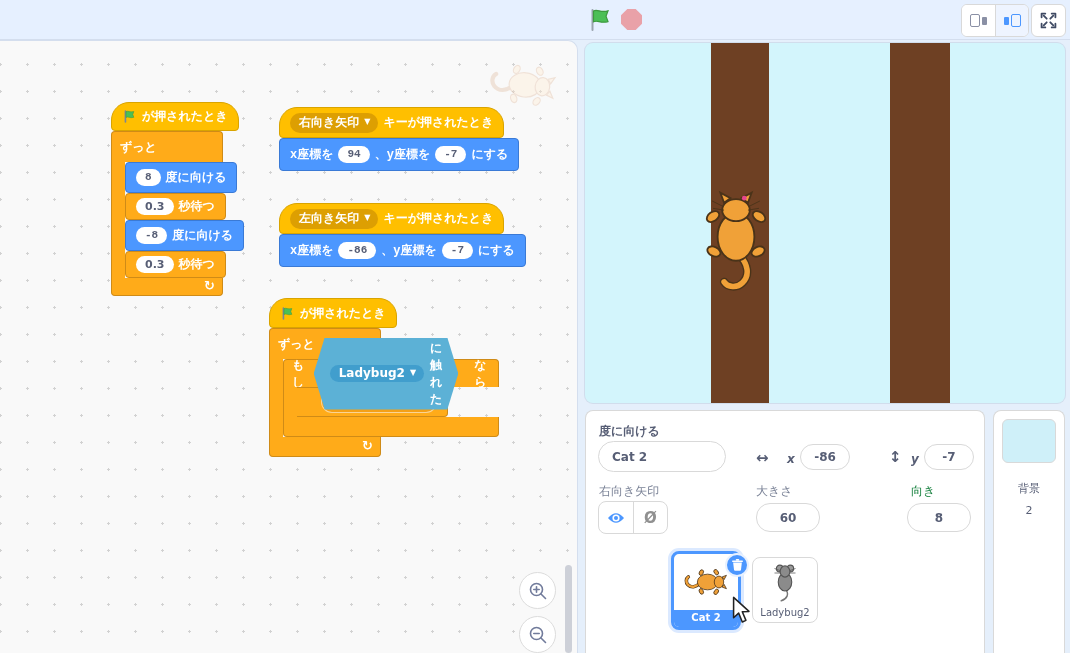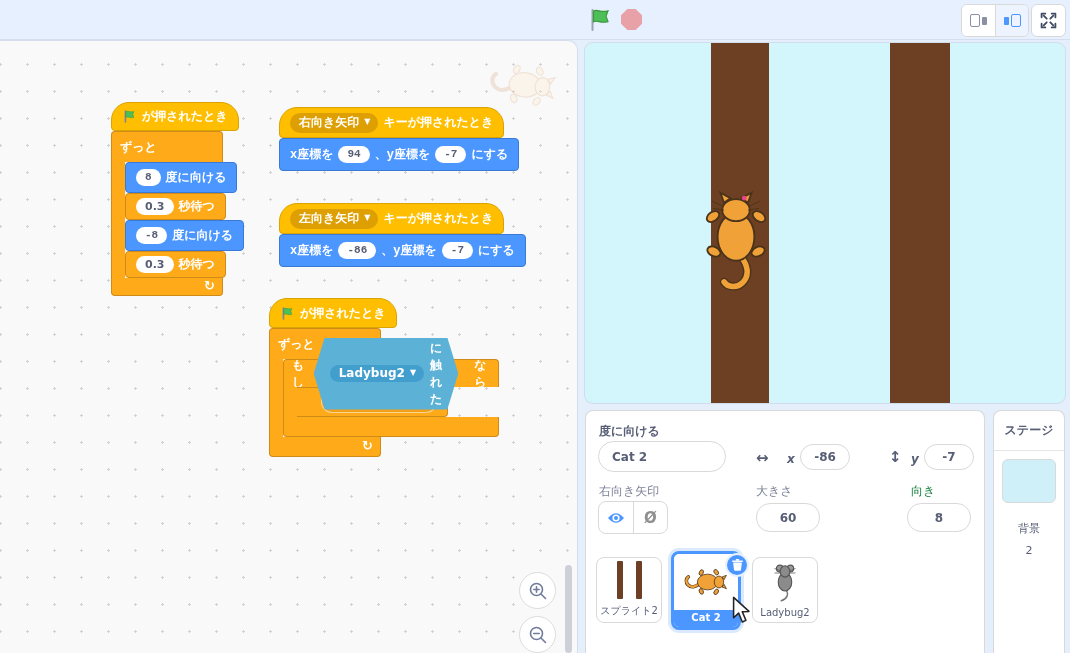--- a/index.html
+++ b/index.html
@@ -366,29 +366,20 @@
   <span class="sp-label" style="left:170px; top:72px; font-weight:400; color:#7b8397;">大きさ</span>
   <div class="pill" style="left:170px; top:92px; width:64px; height:29px;">
     <span>60</span>
   </div>
 
   <span class="sp-label" style="left:325px; top:72px; font-weight:400; color:#15803d;">向き</span>
   <div class="pill" style="left:321px; top:92px; width:64px; height:29px;">
     <span>8</span>
   </div>
 
-  <div class="thumb" style="left:10px; top:146px; width:66px; height:66px;">
-    <div class="pic">
-      <span class="bars">
-          <span></span>
-          <span></span>
-        </span>
-    </div>
-    <span class="tname">スプライト2</span>
-  </div>
 
   <div class="thumb selected" style="left:85px; top:140px; width:70px; height:79px;">
     <div class="pic" style="transform:rotate(90deg);">
       <svg width="30" height="44" viewBox="0 -8 70 112">
         <path d="M37 62 C49 74 50 86 42 94 C36 100 26 99 22 93" fill="none" stroke="#4a3319" stroke-width="9" stroke-linecap="round"></path>
         <path d="M37 62 C49 74 50 86 42 94 C36 100 26 99 22 93" fill="none" stroke="#f0a138" stroke-width="6" stroke-linecap="round"></path>
         <g stroke="#4a3319" stroke-width="2" fill="#f0a138">
           <ellipse cx="10" cy="22" rx="7.5" ry="5" transform="rotate(-35 10 22)"></ellipse>
           <ellipse cx="60" cy="22" rx="7.5" ry="5" transform="rotate(35 60 22)"></ellipse>
           <ellipse cx="11" cy="60" rx="7.5" ry="5" transform="rotate(25 11 60)"></ellipse>
@@ -420,21 +411,20 @@
         <circle cx="27" cy="9" r="4.5" fill="#9a9a9a" stroke="#555" stroke-width="1.5"></circle>
         <ellipse cx="20" cy="13" rx="6.5" ry="7.5" fill="#8b8b8b" stroke="#555" stroke-width="1.5"></ellipse>
         <path d="M14 12 L6 9 M14 15 L6 15 M26 12 L34 9 M26 15 L34 15" stroke="#555" stroke-width="1"></path>
       </svg>
     </div>
     <span class="tname">Ladybug2</span>
   </div>
 </div>
 
 <div class="stage-pane">
-  <div class="hdr">ステージ</div>
   <div class="backdrop-thumb"></div>
   <div class="sub">背景</div>
   <div class="cnt">2</div>
 </div>
 
 <div class="cursor">
   <svg width="22" height="28" viewBox="0 0 14 20">
     <path d="M1 1 L1 15.5 L4.6 12.2 L7.2 18.6 L9.8 17.4 L7.2 11.2 L12 11 Z" fill="#fff" stroke="#222" stroke-width="1.1" stroke-linejoin="round"></path>
   </svg>
 </div>

